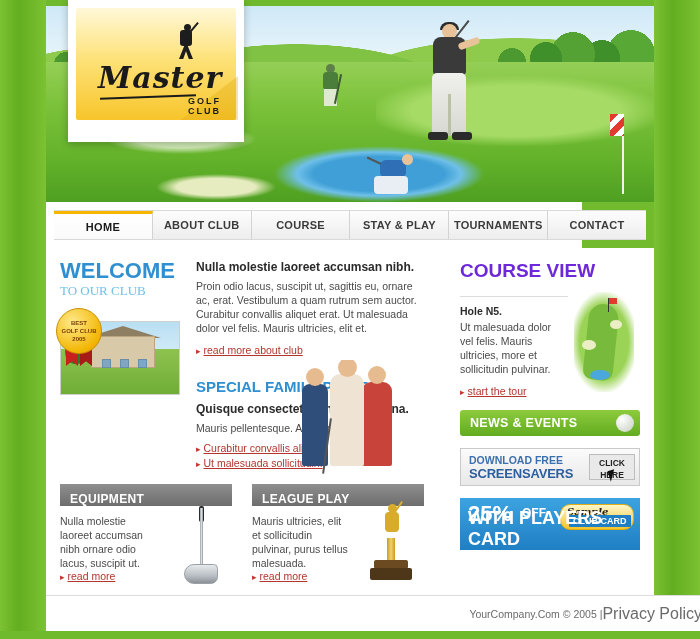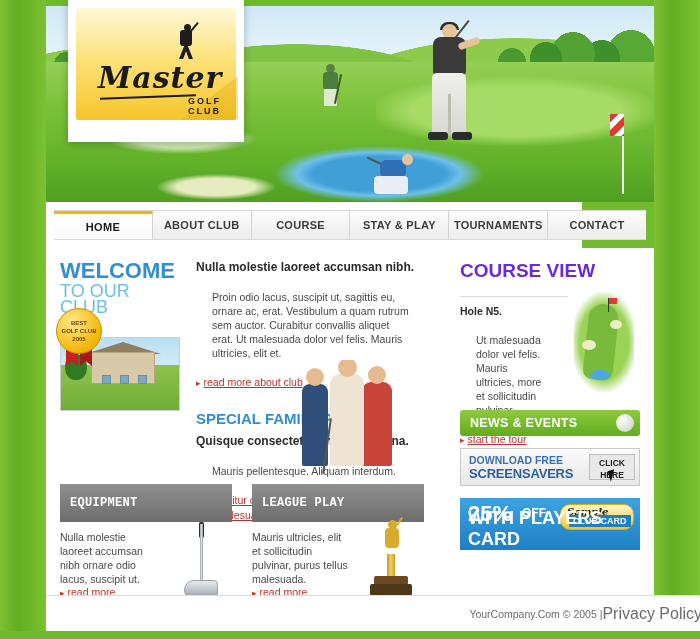--- a/index.html
+++ b/index.html
@@ -162,21 +162,21 @@
   .content-inner { position:absolute; left:14px; top:12px; width:580px; height:320px; }
 
   .col-left { position:absolute; left:0; top:0; width:120px; }
   .col-mid  { position:absolute; left:136px; top:0; width:232px; }
   .col-right{ position:absolute; left:400px; top:0; width:180px; }
 
   .welcome-1 {
     font-size:22px; font-weight:bold; color:#2f8fd0; letter-spacing:0px; line-height:22px;
   }
   .welcome-2 {
-    font-size:18px; color:#6fc0e8; line-height:16px; margin-top:1px;
+    font-size:13px; color:#6fc0e8; line-height:16px; margin-top:1px;font-family:Liberation Serif, serif;
   }
   .photo {
     position:relative; margin-top:22px; width:120px; height:74px;
     background:
       linear-gradient(180deg,#b9dff2 0%,#cfeaf7 38%, #8ec24e 38%, #6fae36 100%);
     border:1px solid #cfcfcf;
     overflow:hidden;
   }
   .photo-house {
     position:absolute; left:30px; top:14px; width:64px; height:32px;
@@ -200,21 +200,21 @@
     text-align:center; line-height:8px;
   }
   .badge-seal span { display:block; font-size:6px; font-weight:bold; color:#7a3c00; }
   .badge-ribbon-l, .badge-ribbon-r {
     position:absolute; top:36px; width:12px; height:22px; background:#c9201e;
   }
   .badge-ribbon-l { left:10px; clip-path:polygon(0 0,100% 0,100% 100%,50% 78%,0 100%); }
   .badge-ribbon-r { left:24px; clip-path:polygon(0 0,100% 0,100% 100%,50% 78%,0 100%); background:#a81a18; }
 
   h3.lede { font-size:12px; font-weight:bold; color:#2b2b2b; margin:0 0 5px 0; line-height:14px; }
-  p.body { font-size:10.5px; color:#4a4a4a; line-height:14px; margin:16px; }
+  p.body { font-size:10.5px; color:#4a4a4a; line-height:14px; margin:0; }
   .readmore { margin-top:9px; font-size:10.5px; }
   .readmore a { color:#b5342d; text-decoration:underline; }
   .arrow { color:#c0392b; font-size:9px; margin-right:3px; }
 
   h2.section-blue {
     font-size:15px; font-weight:bold; color:#2f8fd0; margin:22px 0 7px 0;
   }
   .mid-links { margin-top:7px; }
   .mid-links div { font-size:10.5px; margin-bottom:3px; }
   .mid-links a { color:#b5342d; text-decoration:underline; }
@@ -303,22 +303,22 @@
     position:absolute; left:8px; bottom:2px; font-size:9px; font-weight:bold; color:#ffffff;
     background:#1f7fc4; padding:1px 4px; border-radius:1px;
   }
 
   
   .boxrow { position:absolute; left:0; top:224px; width:368px; height:100px; }
   .box { position:absolute; top:0; width:172px; }
   .box.b1 { left:0; }
   .box.b2 { left:192px; }
   .box-head {
-    height:38px; background:linear-gradient(180deg,#8f8f8f 0%,#6d6d6d 100%);
-    display:flex; align-items:center;font-family:Liberation Mono, monospace;
+    height:22px; background:linear-gradient(180deg,#8f8f8f 0%,#6d6d6d 100%);
+    display:flex; align-items:flex-end;
   }
   .box-head span { color:#ffffff; font-size:12px; font-weight:bold; margin-left:10px; letter-spacing:.3px; }
   .box-body { position:relative; padding-top:8px; height:78px; }
   .box-body p { font-size:10.5px; color:#4a4a4a; line-height:14px; margin:0; width:100px; }
   .box-read { position:absolute; left:0; bottom:2px; font-size:10.5px; }
   .box-read a { color:#b5342d; text-decoration:underline; }
 
   .driver { position:absolute; right:2px; top:0; width:60px; height:78px; }
   .driver-shaft { position:absolute; left:30px; top:2px; width:3px; height:60px; background:linear-gradient(90deg,#9aa0a6,#d9dde0,#8e949a); }
   .driver-grip { position:absolute; left:29px; top:0; width:5px; height:16px; background:#2b2b2b; border-radius:2px; }

